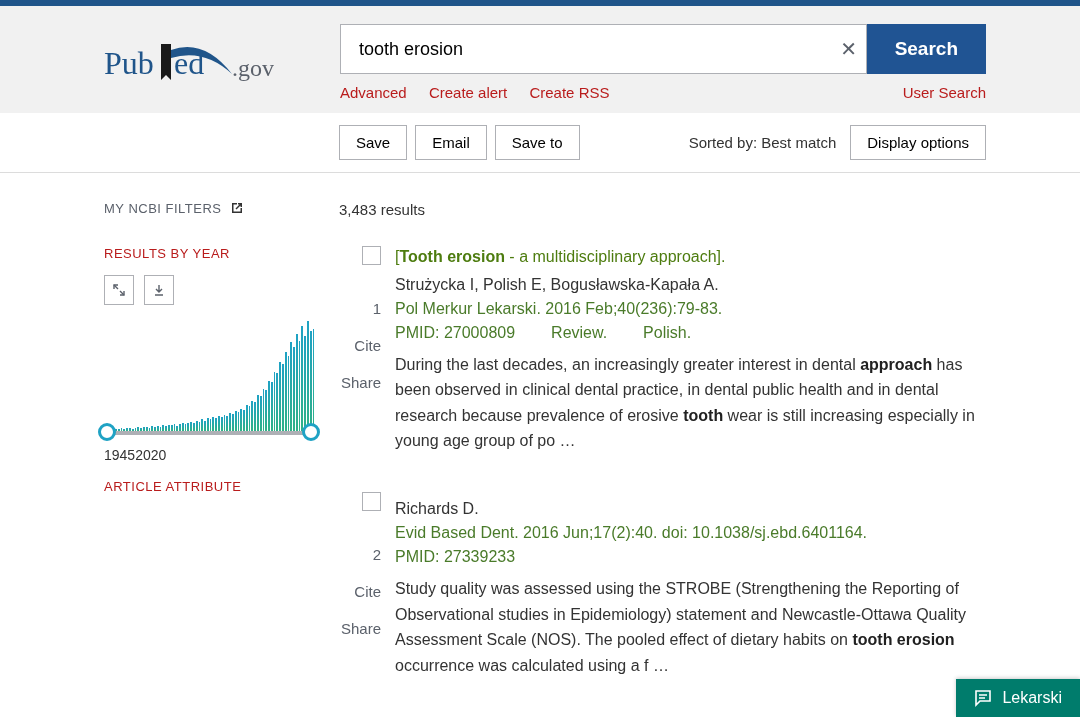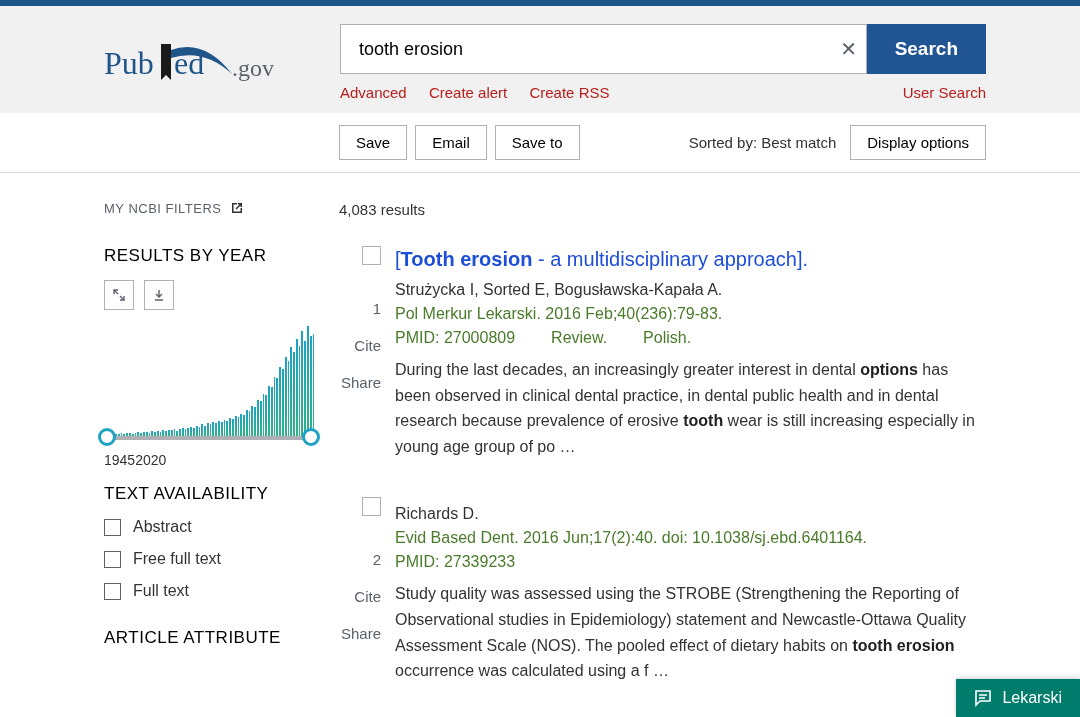--- a/index.html
+++ b/index.html
@@ -22,21 +22,21 @@
 .toolbar-inner { max-width:1080px; margin:0 auto; padding:12px 94px 12px 339px; display:flex; align-items:center;justify-content:space-between; }
 .tb-btn { border:1px solid #aeb0b5; background:#fff; padding:8px 16px; font-size:15px; margin-right:8px; cursor:pointer; }
 .tb-spacer { flex:1; }
 .sort-text { font-size:15px; color:#333; margin-right:14px; }
 
 .main { max-width:1080px; margin:0 auto; display:flex; padding:28px 94px 0 104px; }
 .sidebar { width:210px; font-size:14px; color:#5b616b; }
 .sb-hdr { letter-spacing:0.5px; font-size:13px; color:#5b616b; margin-bottom:18px; display:flex; align-items:flex-start; }
 .sb-hdr .ext { margin-left:8px; }
 .sb-sec { margin-top:28px; }
-.sb-sec-title { font-size:17px; letter-spacing:0.5px; color:#000000; margin-bottom:14px; }
+.sb-sec-title { font-size:13px; letter-spacing:0.5px; color:#b91c1c; margin-bottom:14px; }
 .sq-btn { width:30px; height:30px; border:1px solid #aeb0b5; display:inline-flex; align-items:center; justify-content:center; margin-right:6px; cursor:pointer; font-size:14px; color:#5b616b; }
 .chart { position:relative; margin-top:16px; height:130px; }
 .bars { display:flex; align-items:flex-end; height:110px; gap:1px; overflow:hidden; }
 .bars div { flex:1; background:linear-gradient(180deg,#1fa2c4,#2fb187); }
 .slider { position:relative; height:4px; background:#aeb0b5; margin-top:0; }
 .slider .handle { position:absolute; top:-8px; width:18px; height:18px; border:3px solid #1fa2c4; background:#fff; border-radius:50%; }
 .slider .h-left { left:-6px; }
 .slider .h-right { right:-6px; }
 .year-labels { display:flex; margin-top:12px; color:#333; }
 .checks { margin-top:4px; }
@@ -45,21 +45,21 @@
 .check-row span { font-size:16px; color:#333; }
 
 .results { flex:1; margin-left:25px; }
 .results-count { font-size:15px; color:#333; margin-bottom:28px; }
 .result { display:flex; margin-bottom:38px; }
 .result-left { width:56px; text-align:right; padding-right:14px; color:#5b616b; font-size:15px; }
 .result-left .idx { margin-top:32px; }
 .result-left .act { margin-top:20px; cursor:pointer; }
 .result-left .cb { width:19px; height:19px; border:1.5px solid #aeb0b5; display:inline-block; cursor:pointer; }
 .result-body { flex:1; }
-.title { font-size:20px; color:#1d4ed8; cursor:pointer; line-height:1.35; }
+.title { font-size:16px; color:#4d7c0f; cursor:pointer; line-height:1.35; }
 .title b { font-weight:600; }
 .authors { margin-top:8px; font-size:16px; color:#333; }
 .cite-line { margin-top:6px; font-size:16px; color:#4a7b2a; }
 .pmid-line { margin-top:6px; font-size:16px; color:#4a7b2a; }
 .pmid-line .sep { margin:0 18px; }
 .snippet { margin-top:10px; font-size:16px; color:#333; line-height:1.6; }
 .snippet b { font-weight:600; color:#212121; }
 
 .feedback { position:fixed; right:0; bottom:0; background:#007c6c; color:#fff; padding:10px 18px; font-size:16px; display:flex; align-items:center; gap:10px; cursor:pointer; box-shadow:0 -1px 4px rgba(0,0,0,0.2); }
 </style>
@@ -221,54 +221,37 @@
           <div class="handle h-left"></div>
           <div class="handle h-right"></div>
         </div>
         <div class="year-labels">
           <span>1945</span>
           <span>2020</span>
         </div>
       </div>
     </div>
 
-    <div class="sb-sec">
-      <div class="sb-sec-title">TEXT AVAILABILITY</div>
-      <div class="checks" id="text-opts">
-          <div class="check-row">
-            <span class="check-box"></span>
-            <span>Abstract</span>
-          </div>
-          <div class="check-row">
-            <span class="check-box"></span>
-            <span>Free full text</span>
-          </div>
-          <div class="check-row">
-            <span class="check-box"></span>
-            <span>Full text</span>
-          </div>
-        </div>
-    </div>
 
     <div class="sb-sec">
       <div class="sb-sec-title">ARTICLE ATTRIBUTE</div>
     </div>
   </div>
 
   <div class="results">
-    <div class="results-count">4,083 results</div>
+    <div class="results-count">3,483 results</div>
     <div id="results-list">
         <div class="result">
           <div class="result-left"><span class="cb"></span><div class="idx">1</div><div class="act">Cite</div><div class="act">Share</div></div>
           <div class="result-body">
             <div class="title">[<b>Tooth erosion</b> - a multidisciplinary approach].</div>
-            <div class="authors">Strużycka I, Sorted E, Bogusławska-Kapała A.</div>
+            <div class="authors">Strużycka I, Polish E, Bogusławska-Kapała A.</div>
             <div class="cite-line">Pol Merkur Lekarski. 2016 Feb;40(236):79-83.</div>
             <div class="pmid-line">PMID: 27000809<span class="sep"></span>Review.<span class="sep"></span>Polish.</div>
-            <div class="snippet">During the last decades, an increasingly greater interest in dental <b>options</b> has been observed in clinical dental practice, in dental public health and in dental research because prevalence of erosive <b>tooth</b> wear is still increasing especially in young age group of po …</div>
+            <div class="snippet">During the last decades, an increasingly greater interest in dental <b>approach</b> has been observed in clinical dental practice, in dental public health and in dental research because prevalence of erosive <b>tooth</b> wear is still increasing especially in young age group of po …</div>
           </div>
         </div>
         <div class="result">
           <div class="result-left"><span class="cb"></span><div class="idx">2</div><div class="act">Cite</div><div class="act">Share</div></div>
           <div class="result-body">
             <div class="authors">Richards D.</div>
             <div class="cite-line">Evid Based Dent. 2016 Jun;17(2):40. doi: 10.1038/sj.ebd.6401164.</div>
             <div class="pmid-line">PMID: 27339233</div>
             <div class="snippet">Study quality was assessed using the STROBE (Strengthening the Reporting of Observational studies in Epidemiology) statement and Newcastle-Ottawa Quality Assessment Scale (NOS). The pooled effect of dietary habits on <b>tooth erosion</b> occurrence was calculated using a f …</div>
           </div>

